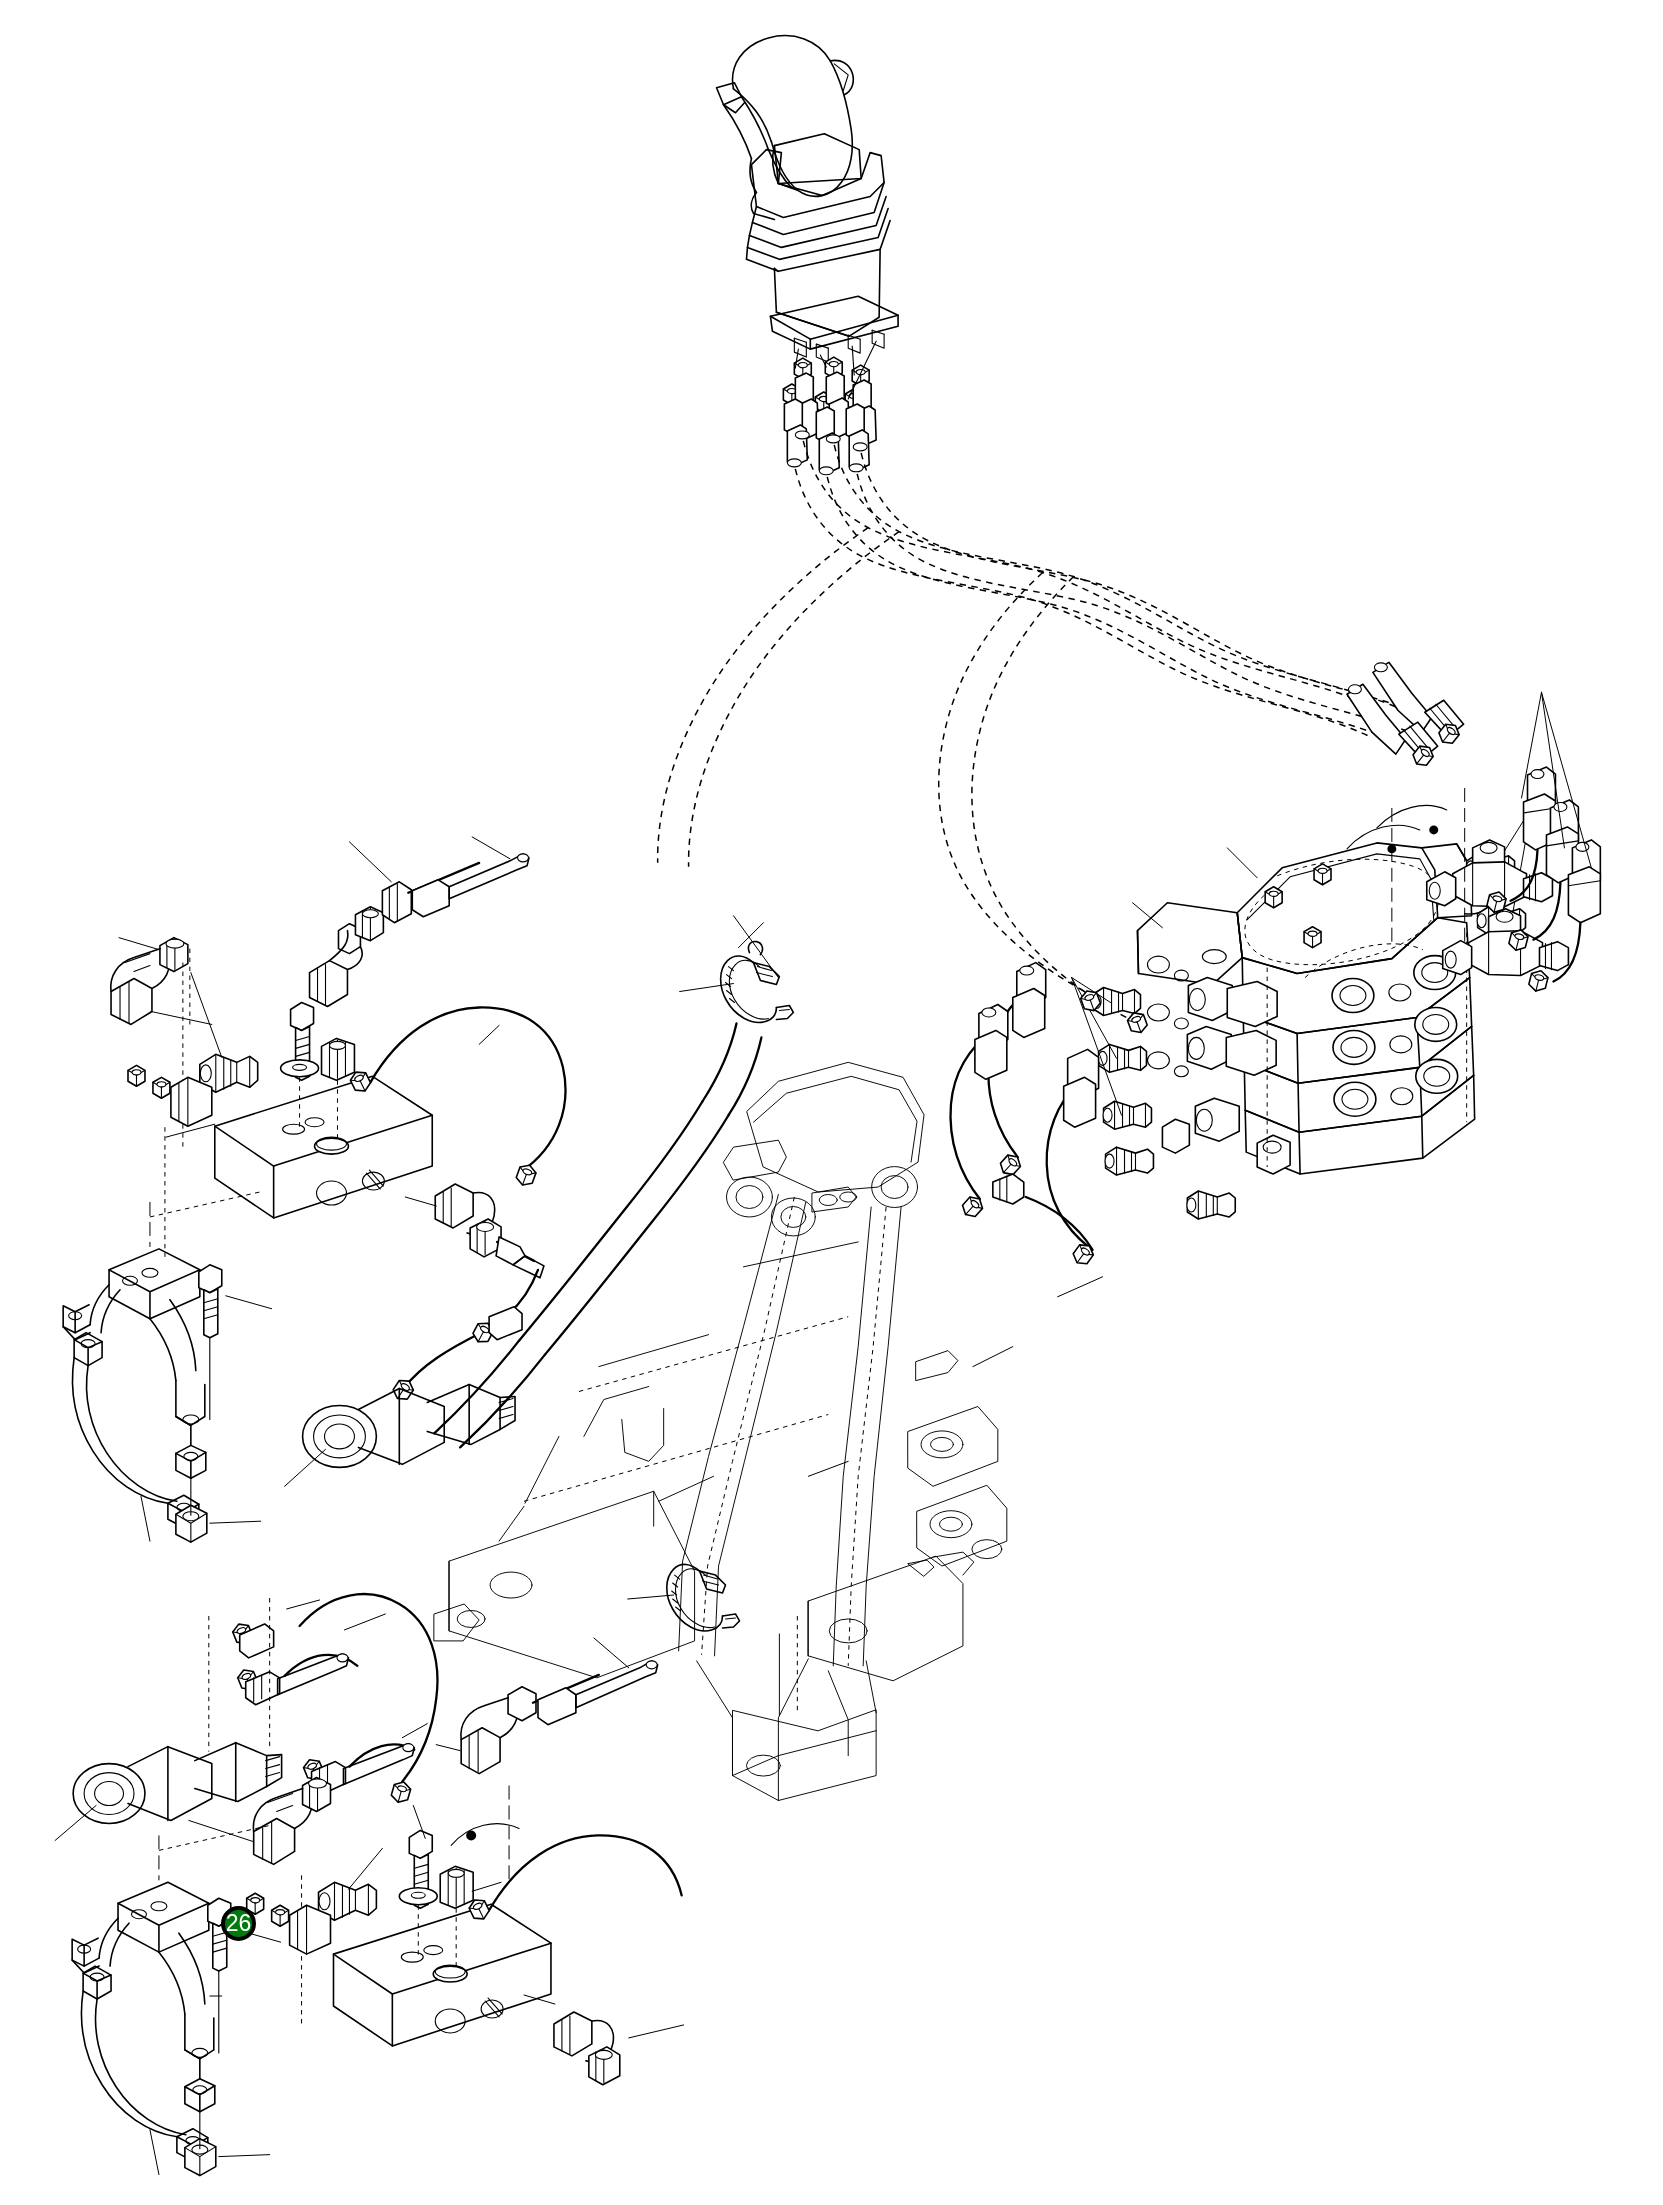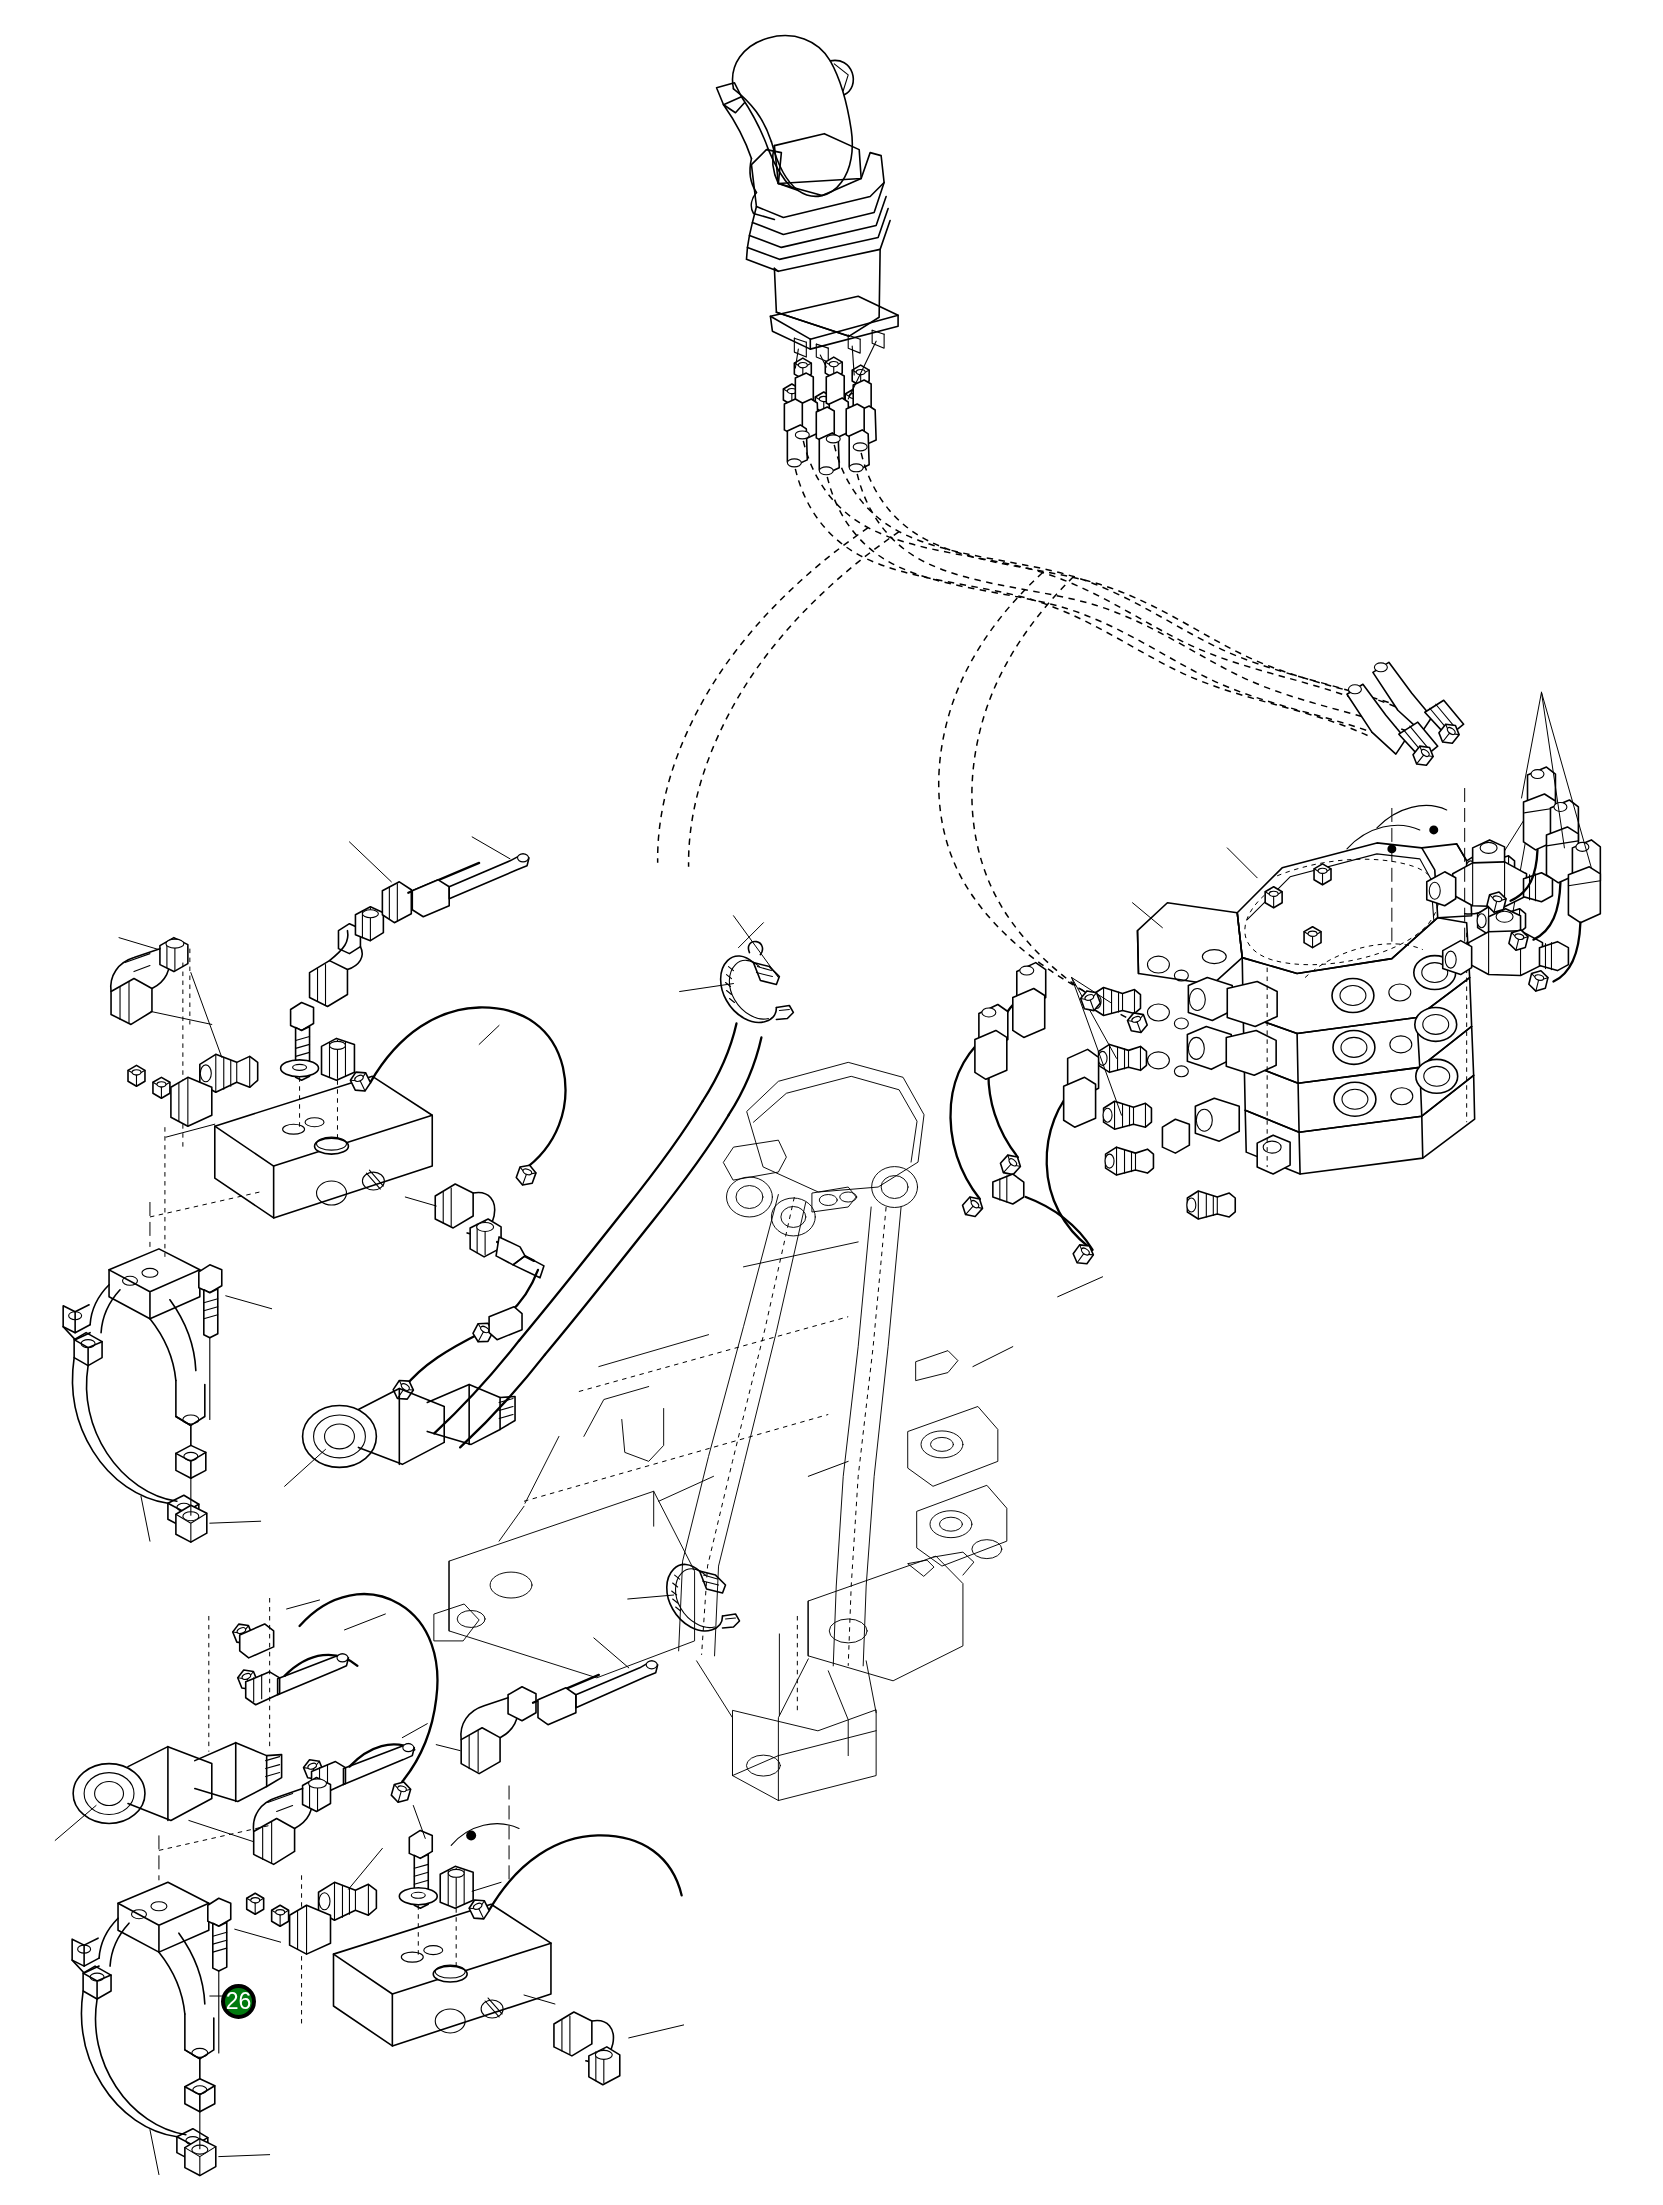--- a/index.html
+++ b/index.html
@@ -879,16 +879,16 @@
   <g>
     <path class="lead" d="M1480,1900 L1530,1850"></path>
     <path class="lead" d="M2270,1810 L2330,1860"></path>
     <path class="lead" d="M2460,1700 L2520,1760"></path>
     <path class="lead" d="M1620,2960 L1700,2930"></path>
     <path class="lead" d="M1950,2740 L2030,2700"></path>
     <path class="lead" d="M2120,2600 L2210,2560"></path>
   </g>
 </svg>
 
-<div class="callout-badge" id="callout26" style="left: 221px; top: 1984px; width: 35px; height: 35px; background: rgb(0, 122, 14); border-color: rgb(0, 0, 0); color: rgb(255, 255, 255); font-size: 23px;">26</div>
+<div class="callout-badge" id="callout26" style="left: 221px; top: 1906px; width: 35px; height: 35px; background: rgb(0, 122, 14); border-color: rgb(0, 0, 0); color: rgb(255, 255, 255); font-size: 23px;">26</div>
 
 </div>
 
 
 </body></html>

